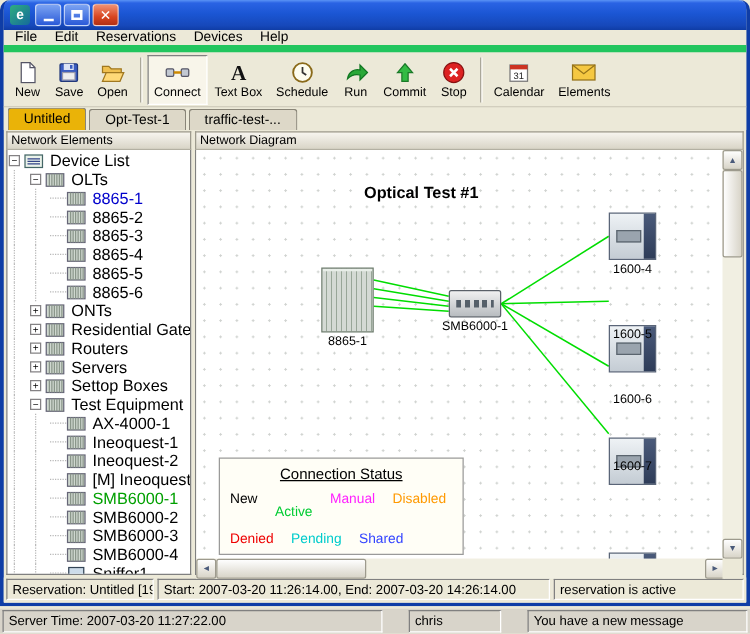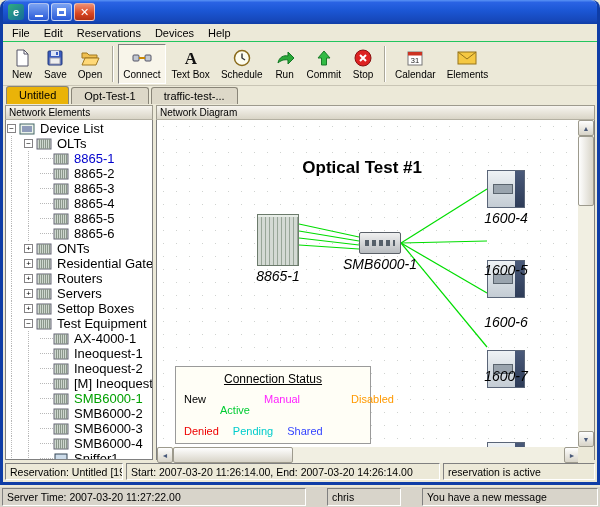--- a/index.html
+++ b/index.html
@@ -13,21 +13,21 @@
   .app-icon { width:16px; height:16px; margin-right:4px; border-radius:3px; background:linear-gradient(135deg,#2fae7f,#156a9c); color:#fff; font-weight:bold; font-size:11px; display:flex; align-items:center; justify-content:center; }
   .title-text { color:#fff; font-weight:bold; font-size:12px; text-shadow:1px 1px 1px #123; flex:1; }
   .win-controls { display:flex; gap:2px; }
   .win-btn { width:21px; height:18px; border-radius:3px; border:1px solid rgba(255,255,255,.6); color:#fff; display:flex; align-items:center; justify-content:center; font-size:10px; cursor:default; }
   .win-btn.minmax { background:linear-gradient(180deg,#7ba3f2,#2a5ad8); }
   .win-btn.close { background:linear-gradient(180deg,#ef9073,#d8441f 60%,#b23013); font-size:11px; }
   .min-glyph { width:8px; height:2px; background:#fff; margin-top:8px; }
   .max-glyph { width:9px; height:8px; border:2px solid #fff; border-top-width:3px; }
 
   
-  .menubar { height:18px; display:flex; align-items:center; padding-left:2px; background:#ECE9D8; border-bottom:1px solid #22c55e; flex:0 0 auto; }
+  .menubar { height:18px; display:flex; align-items:center; padding-left:2px; background:#ECE9D8; border-bottom:6px solid #22c55e; flex:0 0 auto; }
   .menu-item { padding:2px 7px; }
 
   
   .toolbar { height:44px; display:flex; align-items:center; padding:1px 3px; background:#ECE9D8; border-bottom:1px solid #c9c5b5; flex:0 0 auto; }
   .tb-btn { display:flex; flex-direction:column; align-items:center; justify-content:center; min-width:32px; height:40px; padding:2px 4px; border:1px solid transparent; margin-right:1px; }
   .tb-btn .tb-icon { height:20px; display:flex; align-items:center; justify-content:center; }
   .tb-btn .tb-label { font-size:10px; margin-top:1px; white-space:nowrap; }
   .tb-btn.pressed { background:#f8f5ea; border-color:#808080 #fff #fff #808080; }
   .tb-sep { width:2px; height:36px; margin:0 4px; border-left:1px solid #aaa799; border-right:1px solid #fff; }
 
@@ -47,23 +47,23 @@
   .leaf-joint { width:13px; height:0; border-top:1px dotted #b8b8b8; flex:0 0 auto; }
   .tree-icon { margin-right:3px; flex:0 0 auto; display:flex; }
   .tree-label { font-size:13px; padding:0 2px; }
 
   .splitter { width:3px; flex:0 0 3px; }
 
   .right-panel { flex:1; display:flex; flex-direction:column; min-width:0; }
   .diagram-wrap { flex:1; position:relative; border:1px solid #808080; border-top:none; background:#ECE9D8; }
   .diagram { position:absolute; left:0; top:0; width:423px; height:327px; background:#fff; background-image:radial-gradient(circle,#cfd2cf 0.8px,transparent 0.9px); background-size:13px 13px; overflow:hidden; }
   .wires { position:absolute; left:0; top:0; width:423px; height:327px; }
-  .diagram-title { position:absolute; left:95px; top:26px; width:170px; text-align:right; font-weight:bold; font-size:17px;margin-top:12px; }
+  .diagram-title { position:absolute; left:95px; top:26px; width:170px; text-align:center; font-weight:bold; font-size:13px; }
   .dnode { position:absolute; }
-  .dnode-label { position:absolute; text-align:center; font-size:14px;font-style:italic; }
+  .dnode-label { position:absolute; text-align:center; font-size:10px; }
 
   .node-chassis { border:1px solid #6b7a6b; background:repeating-linear-gradient(90deg,#d4dad4 0 3px,#98a698 3px 4px); box-shadow:inset 0 2px 0 #e8eee8; }
   .node-unit { border:1px solid #5a6068; border-radius:2px; background:linear-gradient(180deg,#f0f0f0,#b8bcc0); }
   .node-unit .ports { position:absolute; left:5px; top:7px; width:30px; height:6px; background:repeating-linear-gradient(90deg,#56606a 0 4px,transparent 4px 7px); }
   .node-cabinet { border:1px solid #5a6578; background:linear-gradient(180deg,#eef2f5,#c4ccd4); position:relative; }
   .node-cabinet .door { position:absolute; right:0; top:0; width:9px; height:100%; background:linear-gradient(180deg,#4a5a7a,#2e3c58); }
   .node-cabinet .unit { position:absolute; left:5px; top:13px; width:20px; height:10px; background:#9aa4ae; border:1px solid #5a646e; }
 
   .legend { position:absolute; left:18px; top:246px; width:196px; height:78px; background:#fffef6; border:1px solid #9a9a9a; padding:5px 8px 4px 8px; }
   .legend-title { text-align:center; font-size:12px; text-decoration:underline; margin-bottom:7px; }
@@ -523,21 +523,21 @@
               <line x1="244" y1="123" x2="330" y2="227" stroke="#00dd00" stroke-width="1.2"></line>
             </svg>
           <div class="diagram-title">Optical Test #1</div>
           <div class="legend">
             <div class="legend-title">Connection Status</div>
             <div id="legend-rows">
                 <div class="legend-row">
                   <span class="legend-entry" style="color: rgb(0, 0, 0);">New</span>
                   <span class="legend-entry" style="color: rgb(0, 204, 51); margin-top: 11px;">Active</span>
                   <span class="legend-entry" style="color: rgb(255, 34, 255);">Manual</span>
-                  <span class="legend-entry" style="color: rgb(255, 153, 0); margin-left: 37px;">Disabled</span>
+                  <span class="legend-entry" style="color: rgb(255, 153, 0);">Disabled</span>
                 </div>
                 <div class="legend-row">
                   <span class="legend-entry" style="color: rgb(238, 0, 0);">Denied</span>
                   <span class="legend-entry" style="color: rgb(0, 204, 204);">Pending</span>
                   <span class="legend-entry" style="color: rgb(51, 68, 255);">Shared</span>
                 </div>
               </div>
           </div>
         <div class="dnode node-chassis" style="left: 100px; top: 94px; width: 42px; height: 52px;"></div>
             <div class="dnode-label" style="left: 80px; top: 148px; width: 82px;">8865-1</div>

